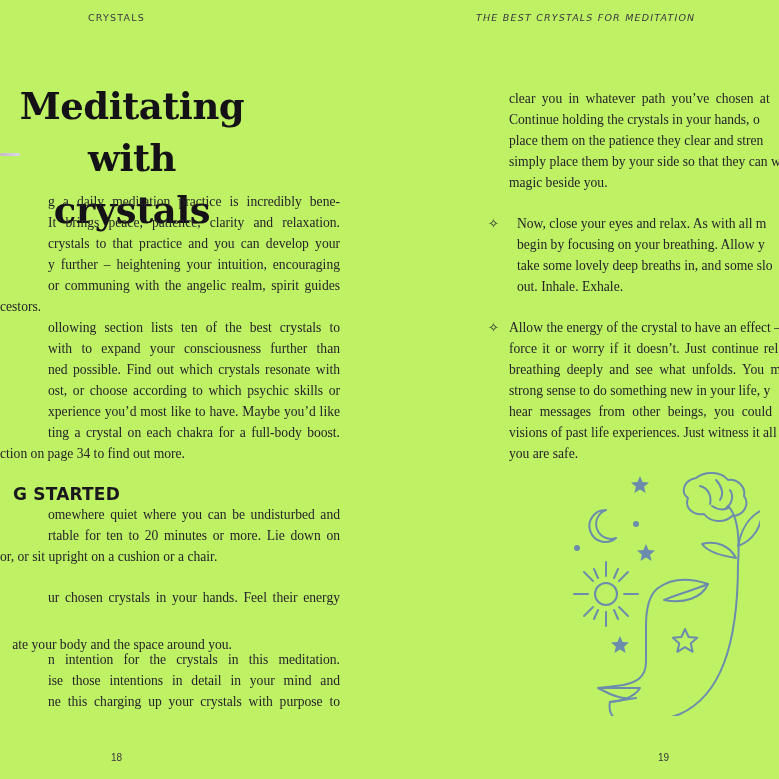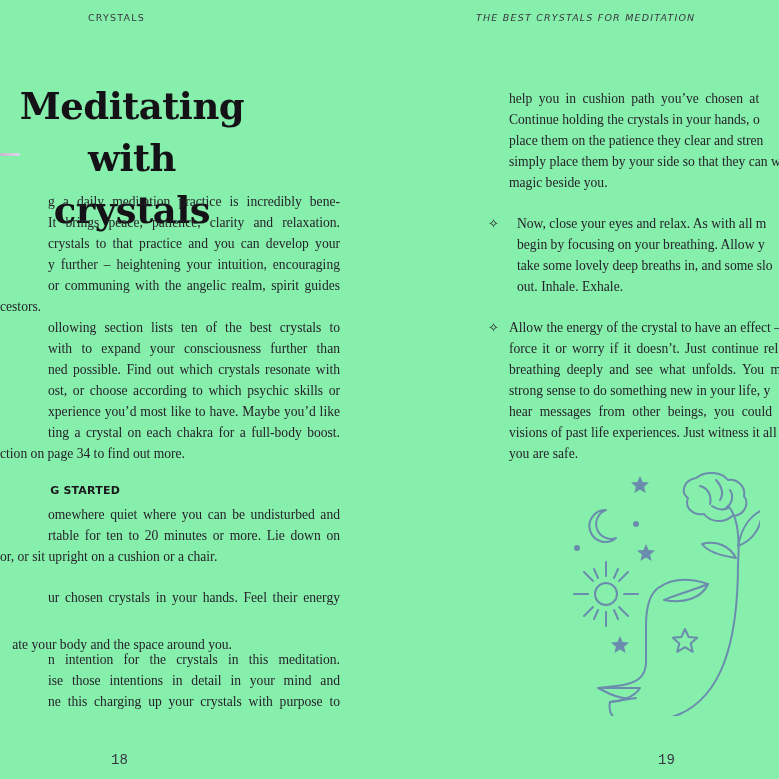--- a/index.html
+++ b/index.html
@@ -7,21 +7,21 @@
       padding: 0;
       width: 779px;
       height: 779px;
       overflow: hidden;
       background: #dad7ec;
     }
     .spread {
       position: relative;
       width: 779px;
       height: 779px;
-      background: #86efac;
+      background: #bef264;
       overflow: hidden;
       color: #2a2630;
     }
     .page {
       position: absolute;
       top: 0;
       height: 779px;
     }
     .page-left { left: 0; width: 390px; }
     .page-right { left: 390px; width: 389px; }
@@ -34,22 +34,22 @@
       letter-spacing: 1.2px;
       color: #3a3640;
       white-space: nowrap;
     }
     .running-head.left { left: 88px; }
     .running-head.right { left: 86px; font-style: italic; }
 
     .folio {
       position: absolute;
       top: 752px;
-      font-family: Liberation Mono, monospace;
-      font-size: 14px;
+      font-family: Liberation Sans, sans-serif;
+      font-size: 10px;
       color: #3a3640;
     }
     .folio.left { left: 111px; }
     .folio.right { left: 268px; }
 
     .title {
       position: absolute;
       top: 80px;
       left: -18px;
       width: 300px;
@@ -86,21 +86,21 @@
     .justify { text-align: justify; text-align-last: justify; margin-left: 48px; }
 
     .section-heading {
       position: absolute;
       top: 484px;
       left: 0;
       width: 120px;
       text-align: right;
       font-family: "DejaVu Sans", sans-serif;
       font-weight: bold;
-      font-size: 11px;
+      font-size: 17px;
       letter-spacing: 0.2px;
       color: #1a171d;
       white-space: nowrap;
     }
 
     .right-lines .line { left: 119px; width: 270px; text-align: left; }
     .right-lines .line.indent { left: 127px; width: 265px; }
     .bullet {
       position: absolute;
       font-family: "DejaVu Sans", sans-serif;
@@ -163,21 +163,21 @@
     <div class="section-heading">G STARTED</div>
 
     <div class="folio left">18</div>
   </div>
 
   <div class="page page-right">
     <div class="running-head right">THE BEST CRYSTALS FOR MEDITATION</div>
 
     <div class="body-text right-lines">
 
-      <div class="line" style="top:89px; word-spacing:3px">help you in cushion path you’ve chosen at</div>
+      <div class="line" style="top:89px; word-spacing:3px">clear you in whatever path you’ve chosen at</div>
       <div class="line" style="top:110px">Continue holding the crystals in your hands, o</div>
       <div class="line" style="top:131px">place them on the patience they clear and stren</div>
       <div class="line" style="top:152px">simply place them by your side so that they can w</div>
       <div class="line" style="top:173px">magic beside you.</div>
 
       <div class="bullet" style="left:98px; top:214px">✧</div>
       <div class="line indent" style="top:214px">Now, close your eyes and relax. As with all m</div>
       <div class="line indent" style="top:235px">begin by focusing on your breathing. Allow y</div>
       <div class="line indent" style="top:256px">take some lovely deep breaths in, and some slo</div>
       <div class="line indent" style="top:277px">out. Inhale. Exhale.</div>

